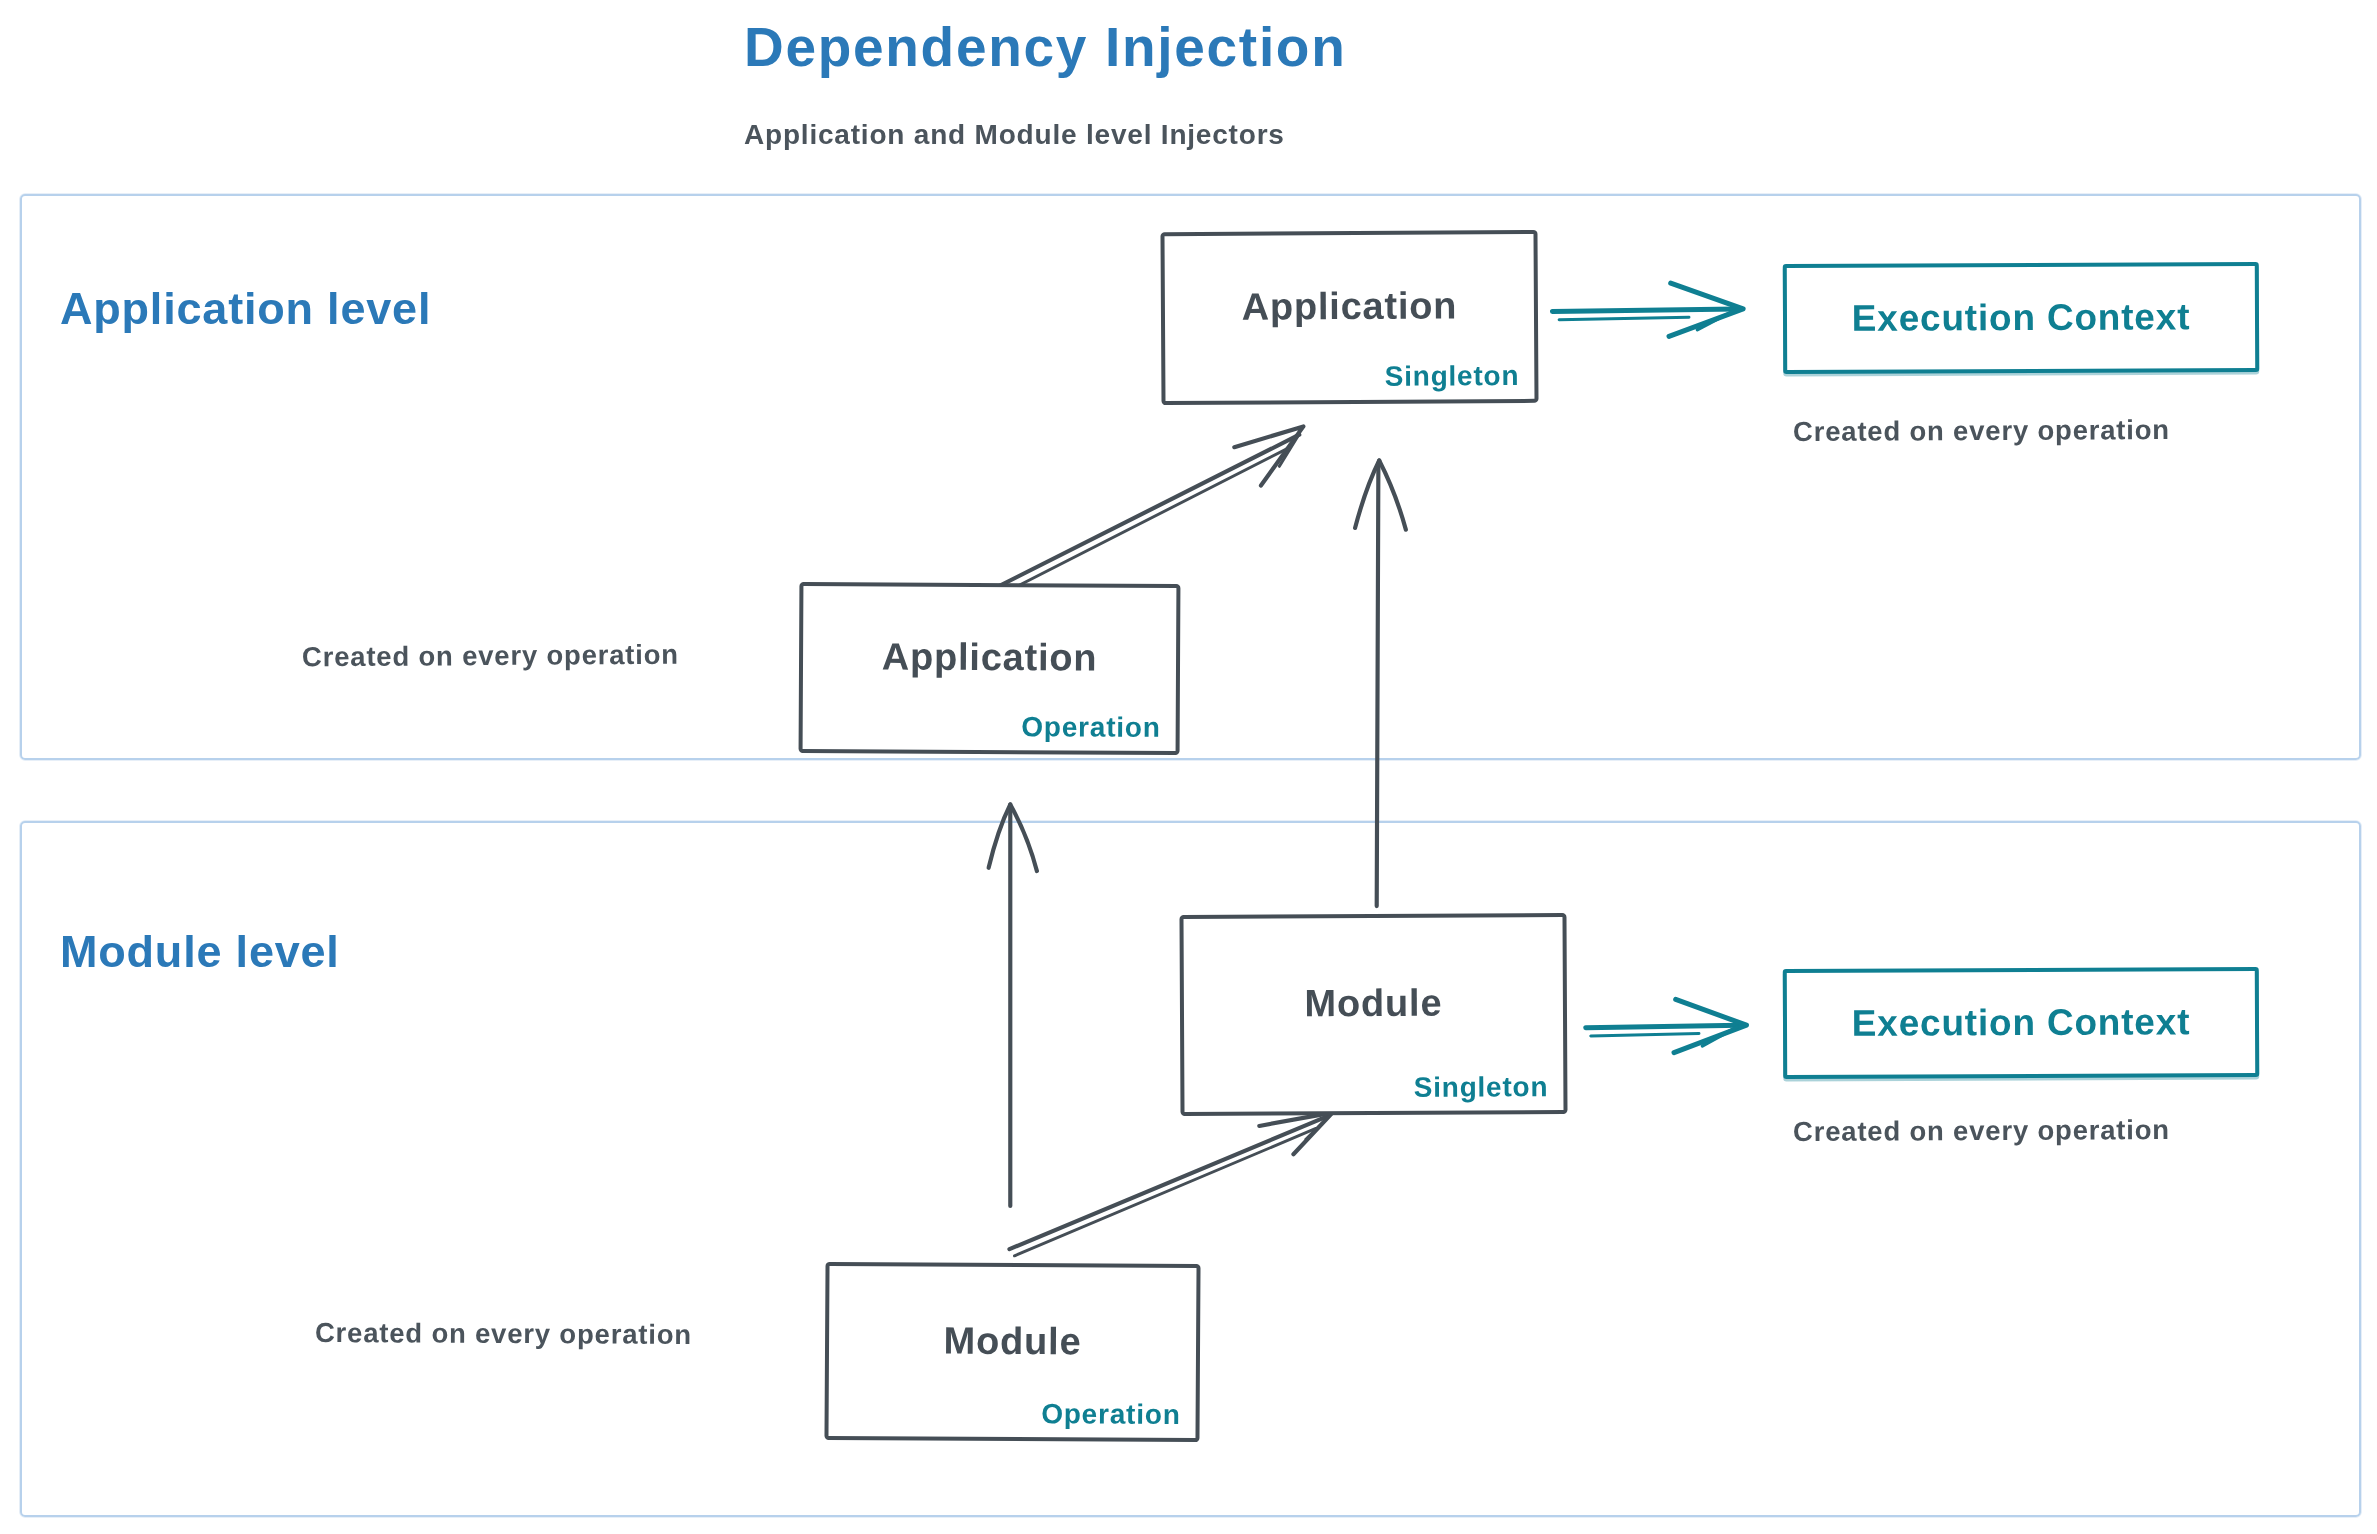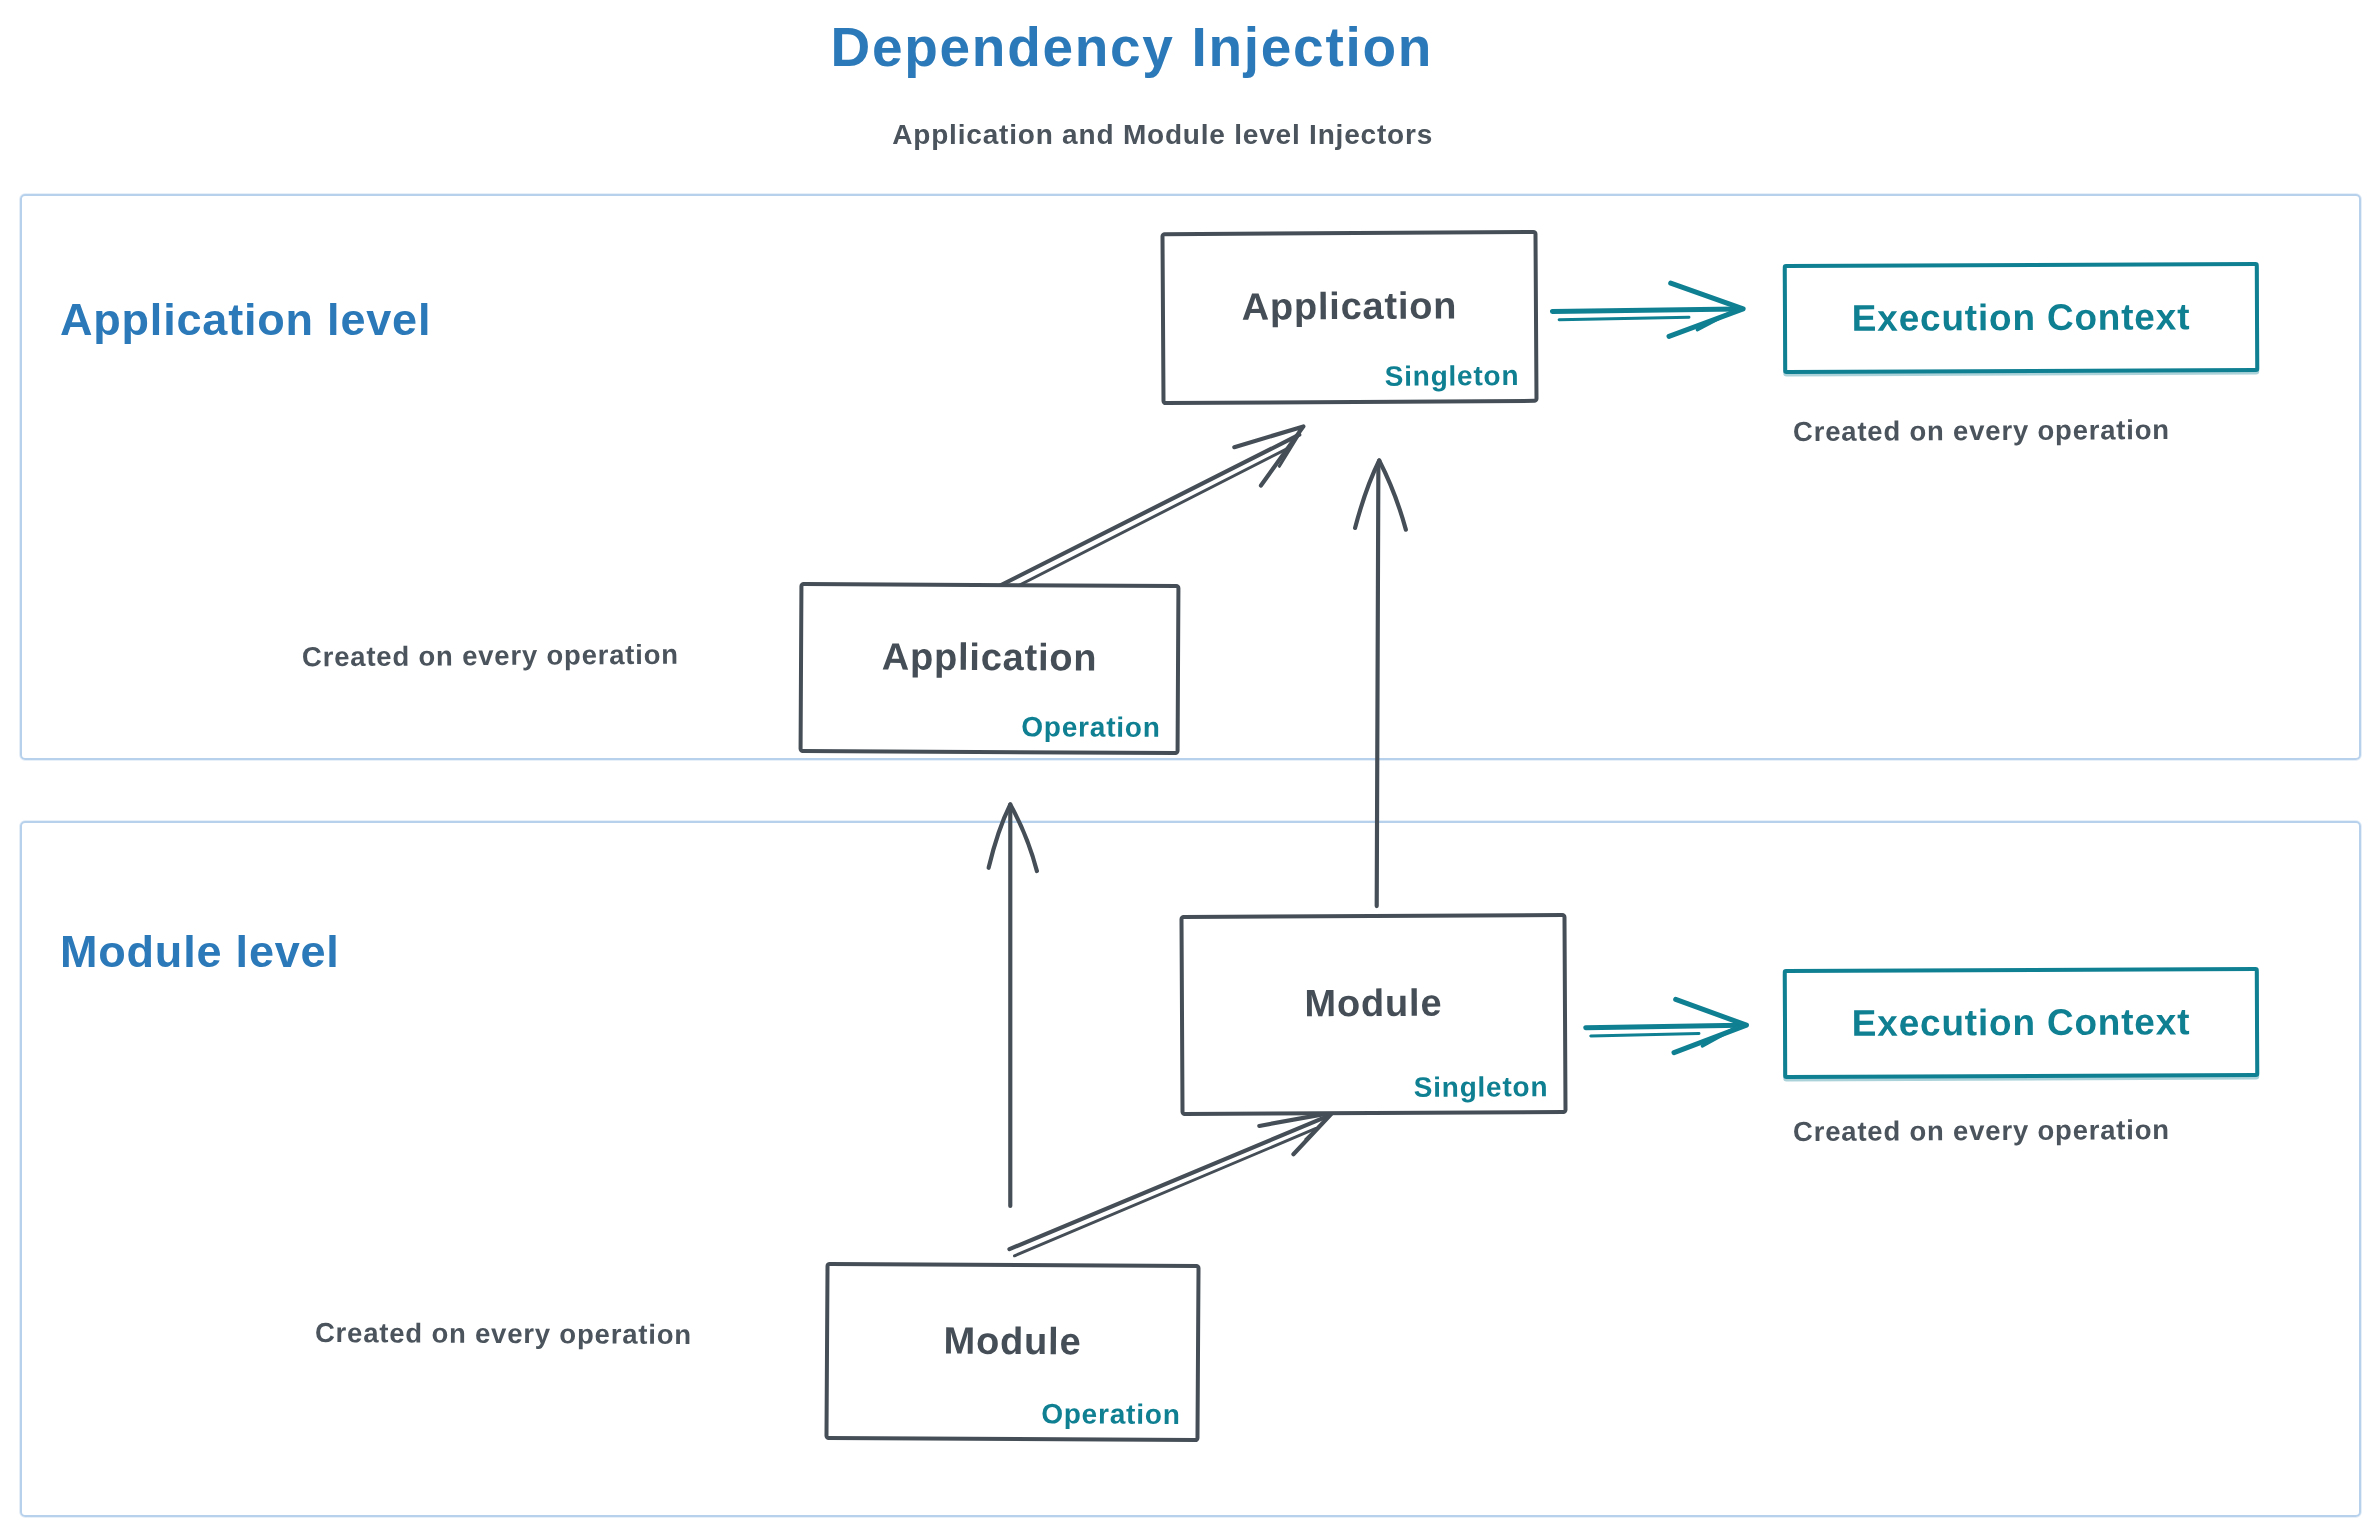--- a/index.html
+++ b/index.html
@@ -10,23 +10,23 @@
     position: relative;
     width: 2377px;
     height: 1534px;
     background: #ffffff;
     overflow: hidden;
   }
 
   
   .header {
     position: absolute;
-    left: 800px; top: 15px;
+    left: 744px; top: 15px;
     width: 633px;
-    text-align: right;
+    text-align: left;
   }
   .title {
     font-size: 55px;
     font-weight: 700;
     letter-spacing: 1.7px;
     color: var(--blue);
   }
   .subtitle {
     margin-top: 40px;
     font-size: 28px;
@@ -46,21 +46,21 @@
   .frame-app   { left: 20px;  top: 194px; width: 2341px; height: 566px; }
   .frame-module{ left: 20px;  top: 821px; width: 2341px; height: 696px; }
 
   .level-label {
     position: absolute;
     font-size: 45px;
     font-weight: 700;
     letter-spacing: 0.8px;
     color: var(--blue);
   }
-  .label-app    { left: 60px; top: 294px; }
+  .label-app    { left: 60px; top: 283px; }
   .label-module { left: 60px; top: 926px; }
 
   
   .node {
     position: absolute;
     border: 4.2px solid var(--ink);
     border-radius: 4.2px;
     background: #ffffff;
     display: flex;
     align-items: center;

